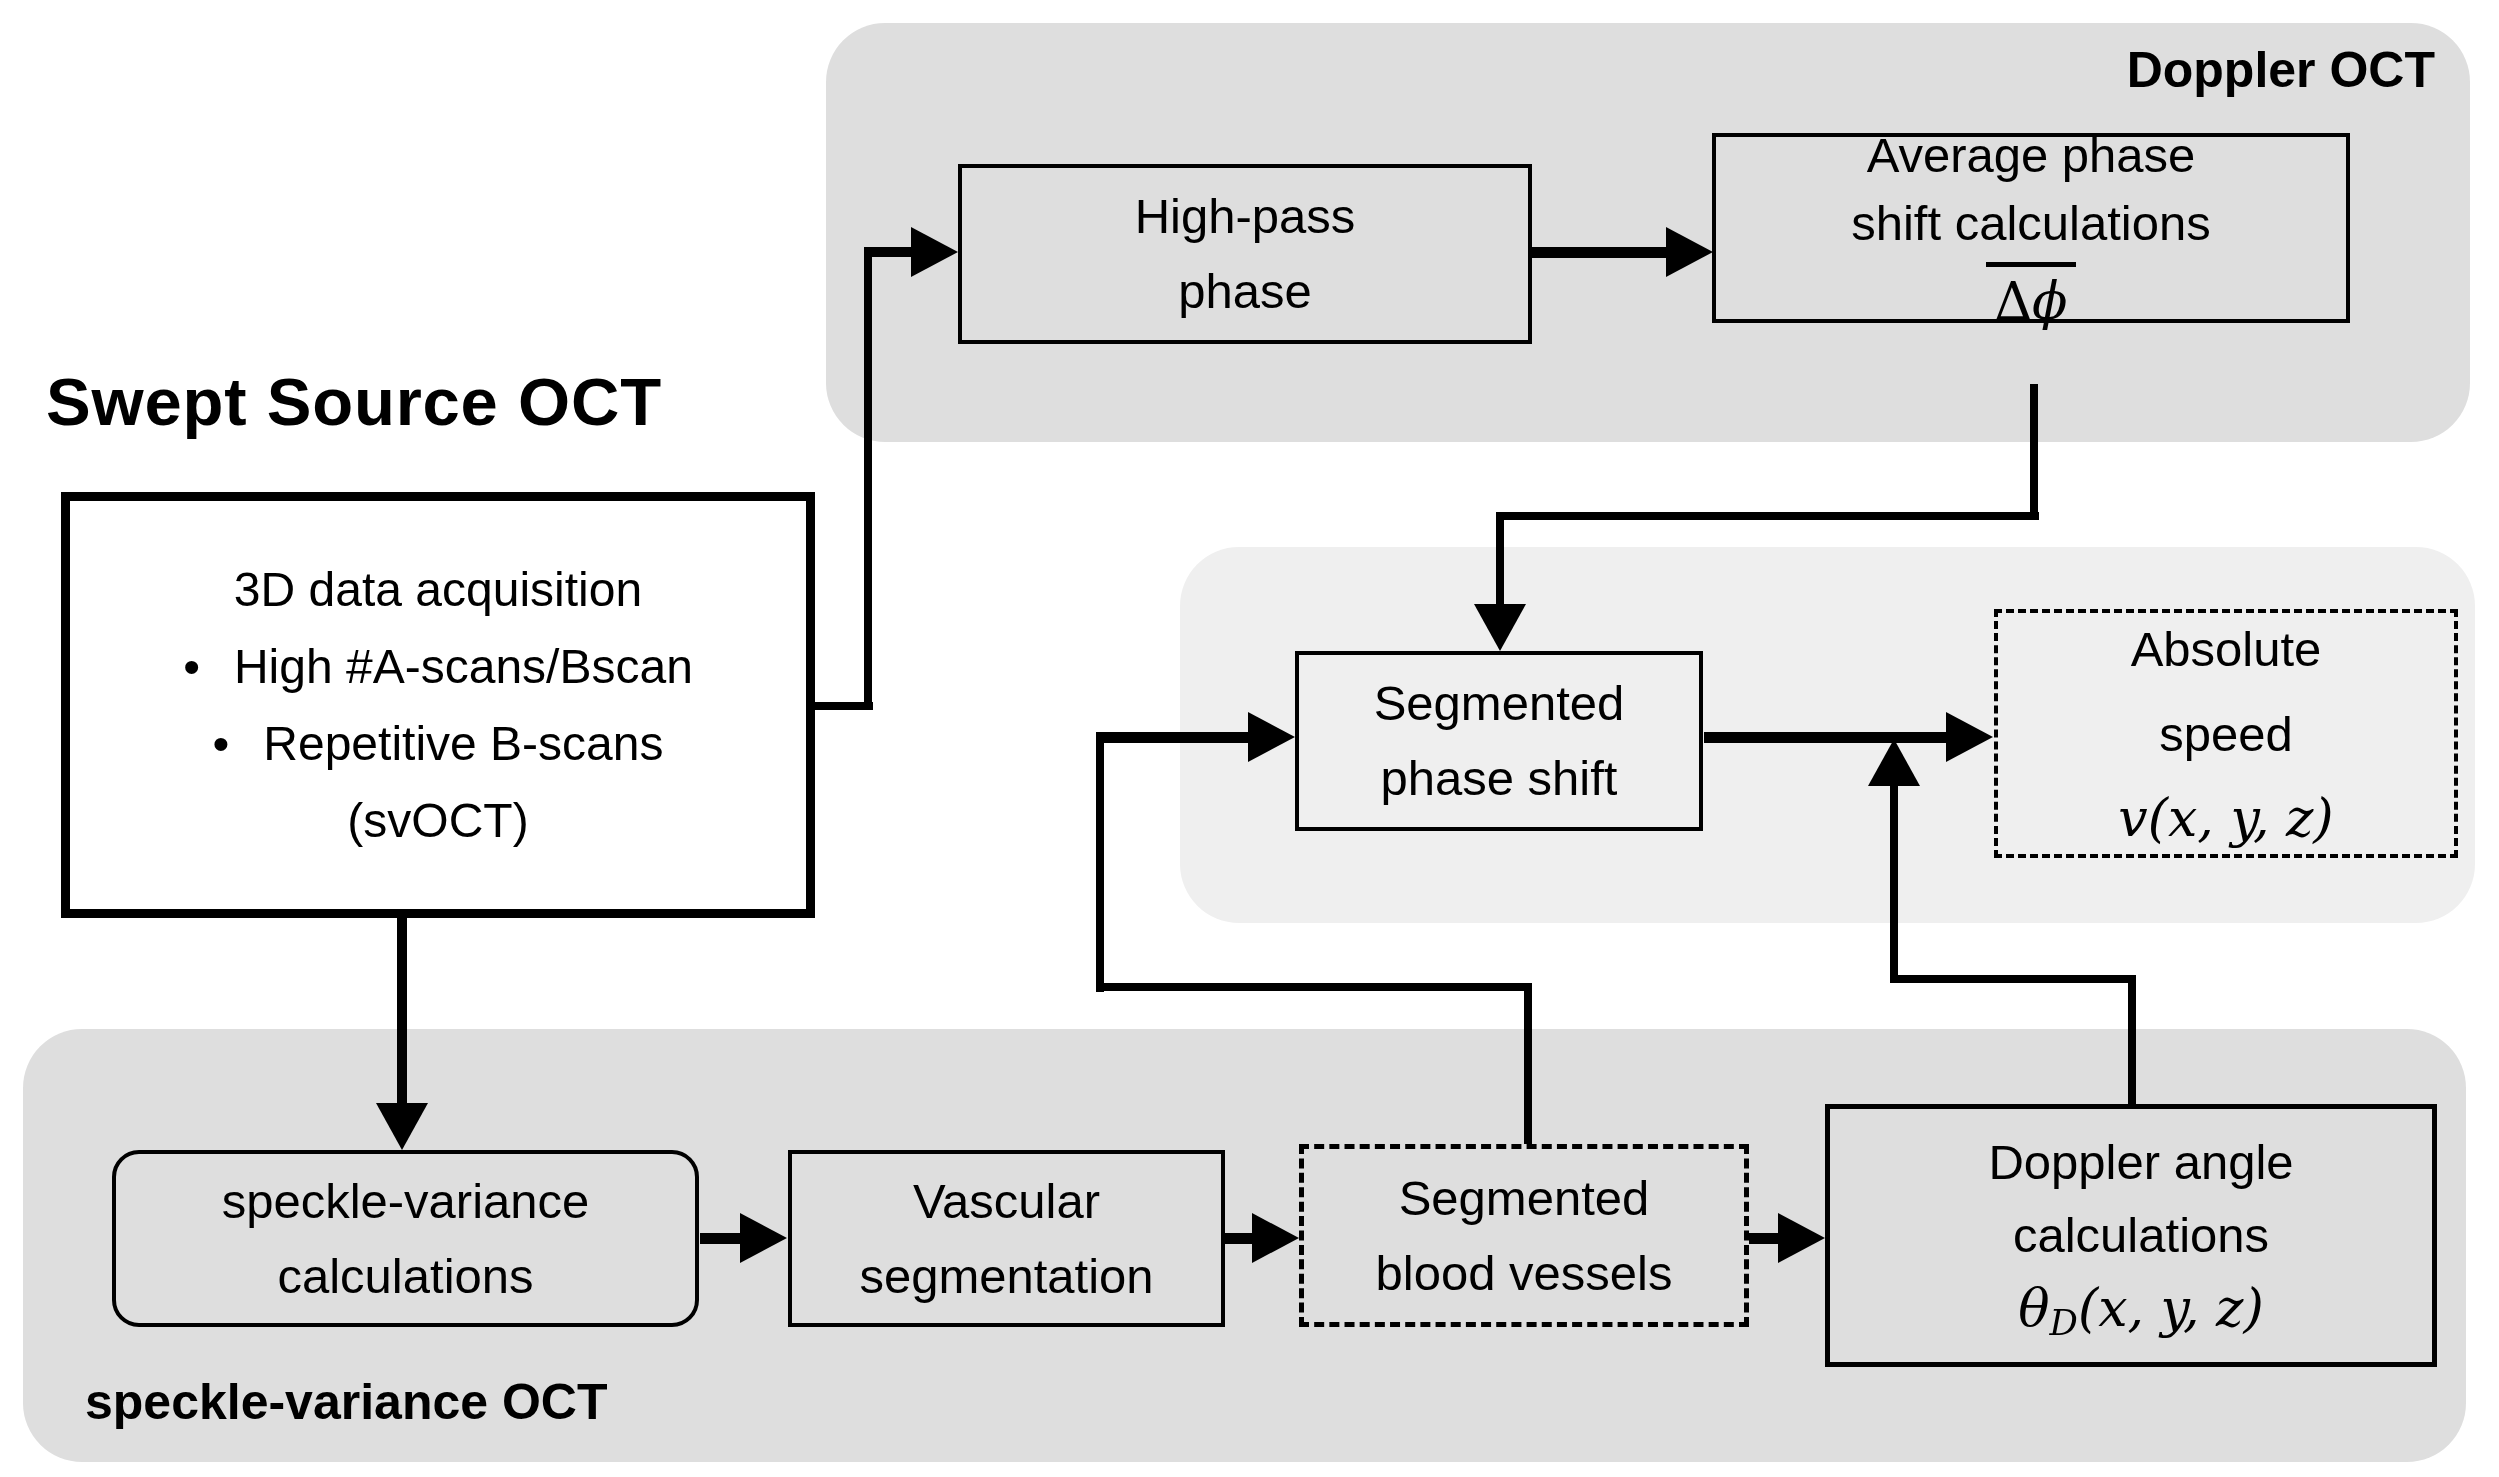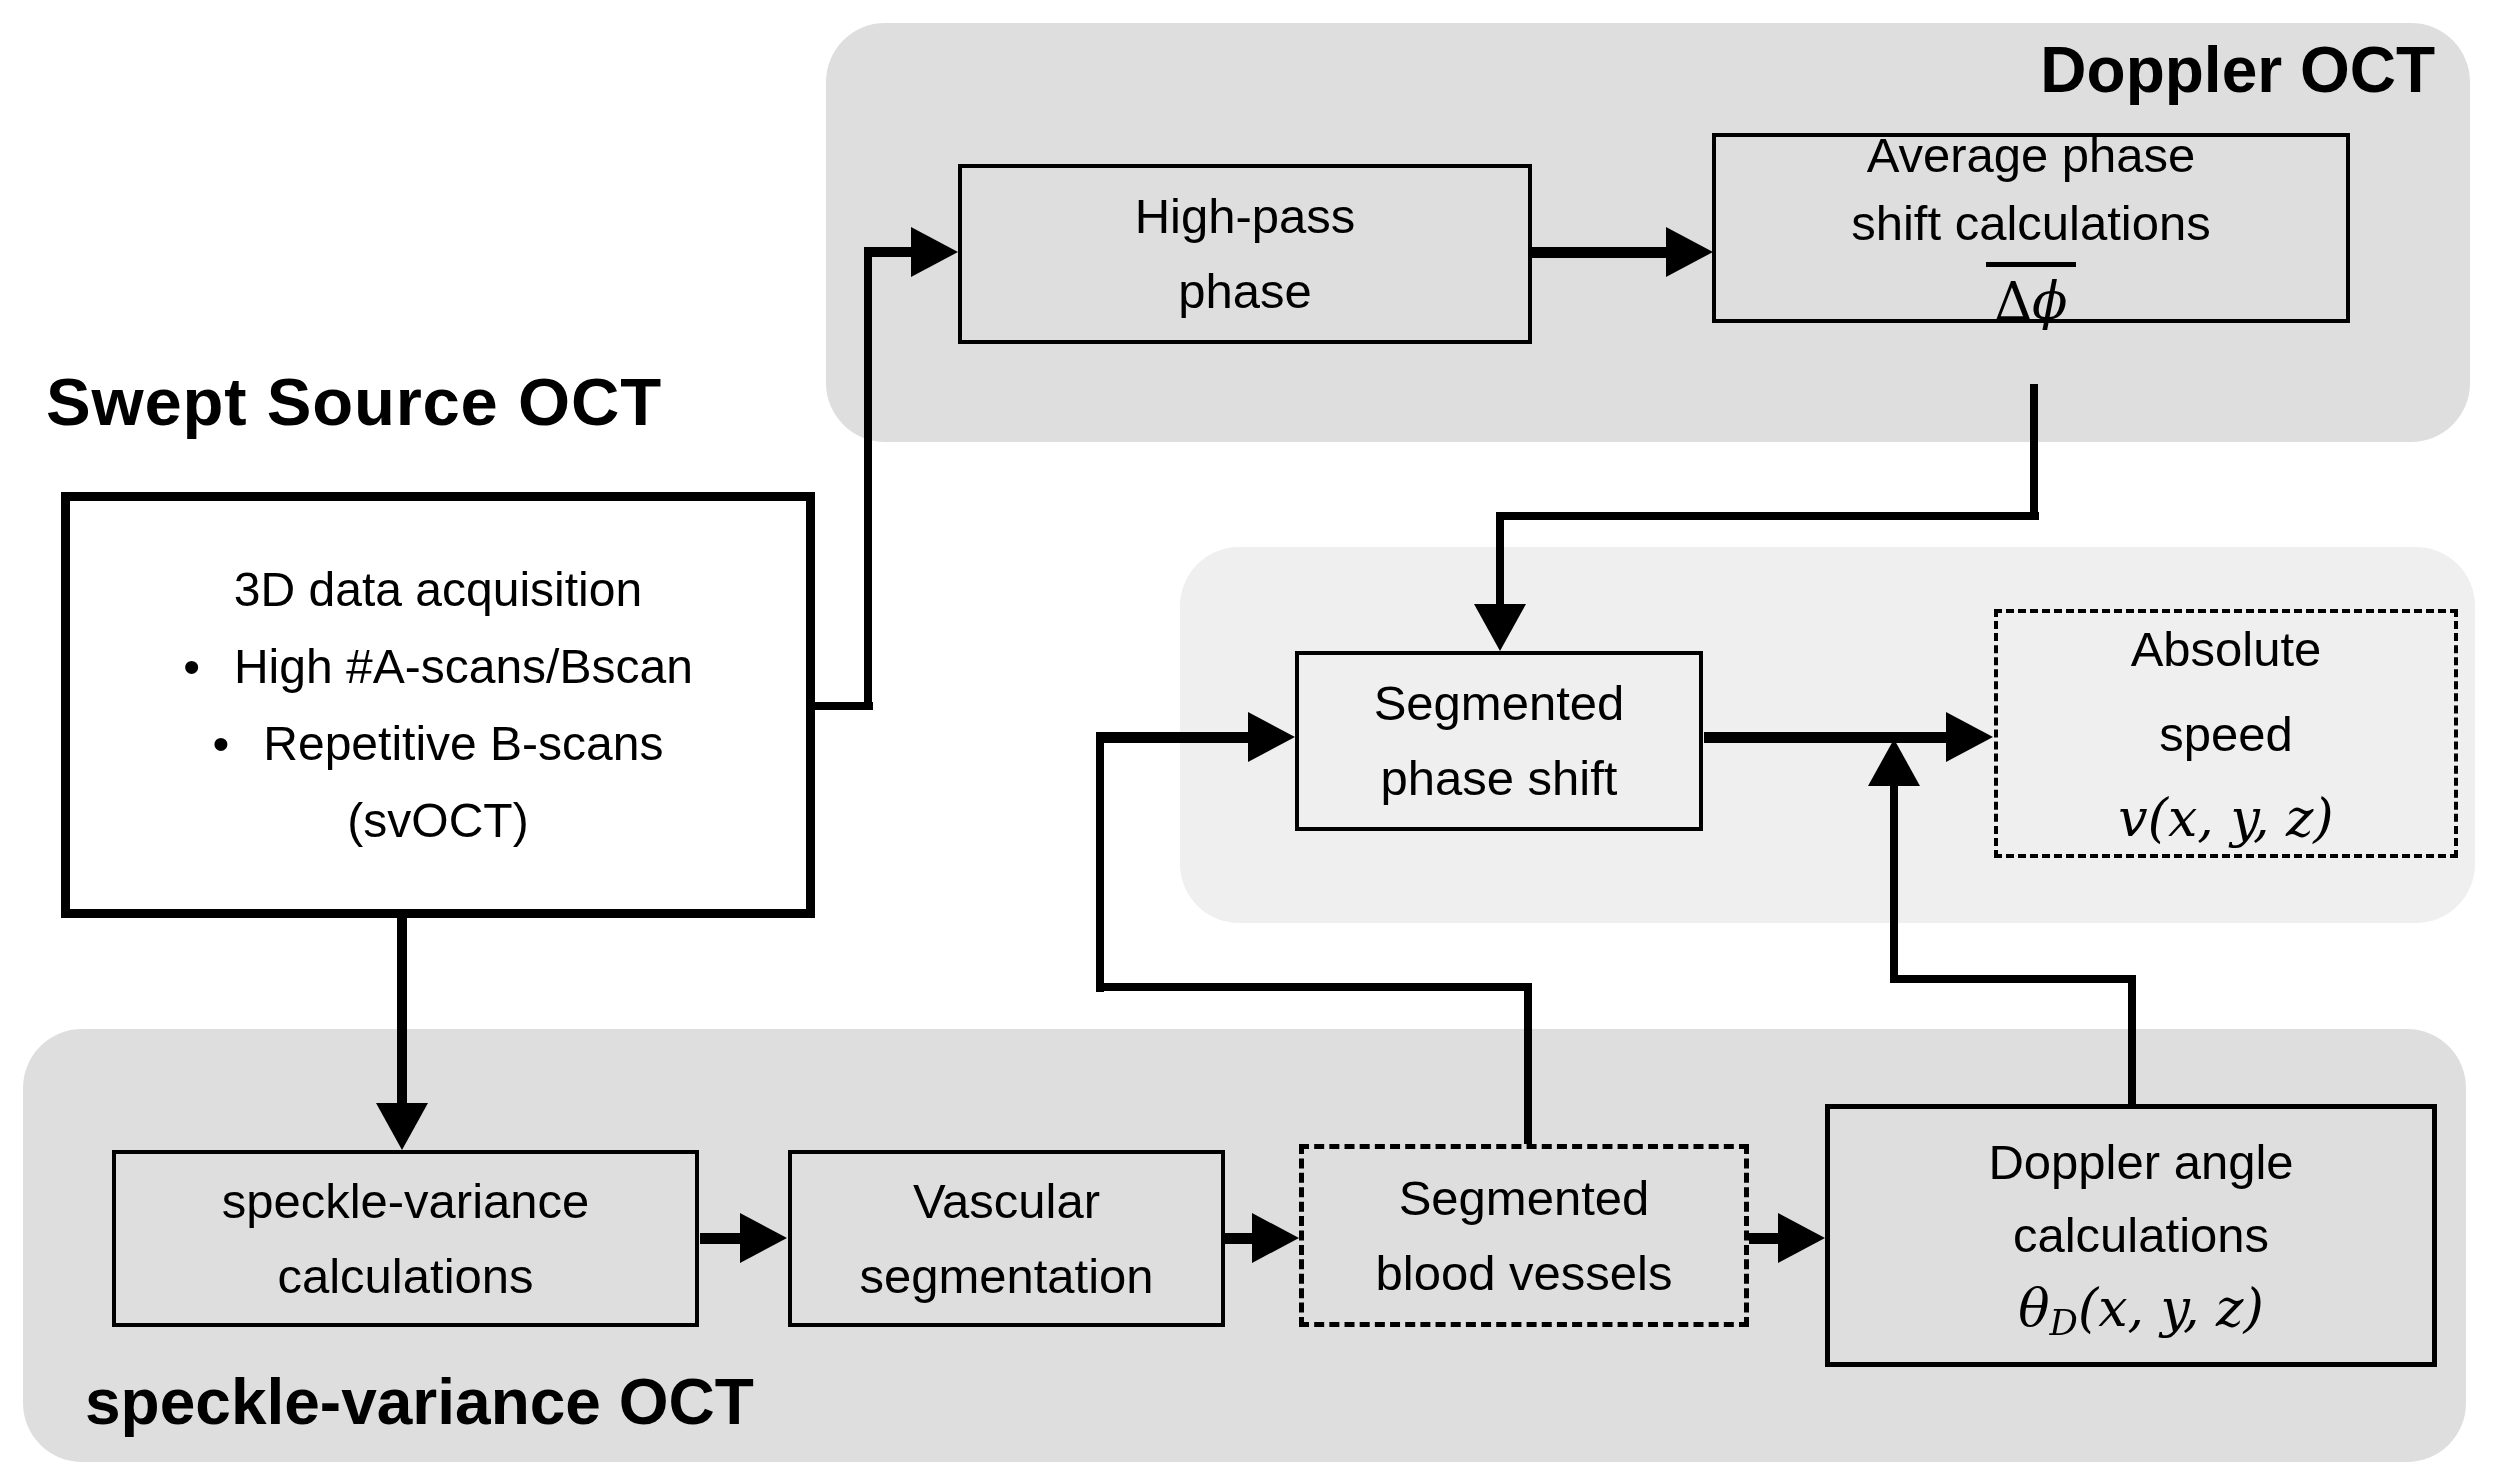--- a/index.html
+++ b/index.html
@@ -12,42 +12,42 @@
   html,body{margin:0;padding:0;background:#ffffff;}
   .canvas{
     position:relative;width:2500px;height:1478px;background:#ffffff;overflow:hidden;
     font-family:"Liberation Sans",sans-serif;color:var(--text);
   }
   
   .panel{position:absolute;border-radius:59px;}
   #panel-doppler{left:826px;top:23px;width:1644px;height:419px;background:var(--panel-dark);}
   #panel-svdoct{left:1180px;top:547px;width:1295px;height:376px;background:var(--panel-light);}
   #panel-sv{left:23px;top:1029px;width:2443px;height:433px;background:var(--panel-dark);}
-  .panel-label{position:absolute;font-weight:bold;font-size:64px;line-height:57px;white-space:nowrap;}
+  .panel-label{position:absolute;font-weight:bold;font-size:50px;line-height:57px;white-space:nowrap;}
   #label-doppler{right:65px;top:42px;}
   #label-svdoct{left:1225px;top:845px;}
   #label-sv{left:85px;top:1374px;}
   
   .page-title{
     position:absolute;left:46px;top:363px;font-weight:bold;font-size:67px;
     letter-spacing:0.8px;white-space:nowrap;
   }
   
   .node{
     position:absolute;box-sizing:border-box;border:4.9px solid var(--line);
     display:flex;flex-direction:column;justify-content:center;align-items:center;
     text-align:center;font-size:49px;line-height:75px;
   }
   .node .nline{white-space:nowrap;}
   #node-acq{left:25px;top:492px;width:754px;height:426px;border-width:9.8px;background:var(--node-fill-white);line-height:77px;font-size:48px;margin-left:36px;}
   #node-highpass{left:958px;top:164px;width:574px;height:180px;}
   #node-avgphase{left:1712px;top:133px;width:638px;height:190px;line-height:68px;}
   #node-segphase{left:1295px;top:651px;width:408px;height:180px;}
   #node-absspeed{left:1994px;top:609px;width:464px;height:249px;border-style:dashed;line-height:72px;justify-content:space-between;}
-  #node-svcalc{left:112px;top:1150px;width:587px;height:177px;}
+  #node-svcalc{left:112px;top:1150px;width:587px;height:177px;border-radius:27px;}
   #node-vascseg{left:788px;top:1150px;width:437px;height:177px;}
   #node-segvessels{left:1299px;top:1144px;width:450px;height:183px;border-style:dashed;border-width:5.7px;}
   #node-dopangle{left:1825px;top:1104px;width:612px;height:263px;border-width:5.7px;line-height:73px;padding-left:20px;}
   .bullet-line{display:flex;flex-direction:row;align-items:center;justify-content:center;gap:34px;white-space:nowrap;}
   
   .math{font-family:"DejaVu Serif",serif;font-style:italic;font-size:52px;}
   .math .up{font-style:normal;}
   .overbar{
     display:inline-block;border-top:5.7px solid var(--line);padding:6.5px 8.1px 0 8.1px;
     line-height:57px;margin-top:4.9px;

